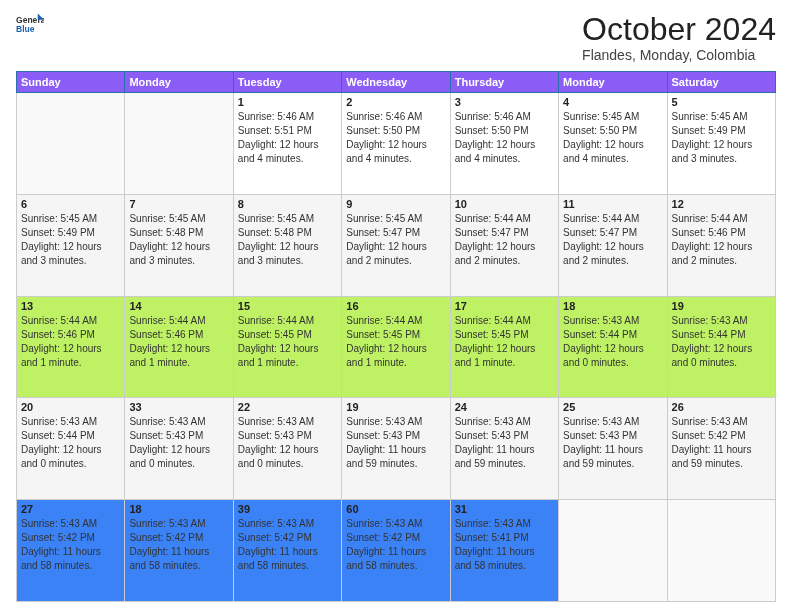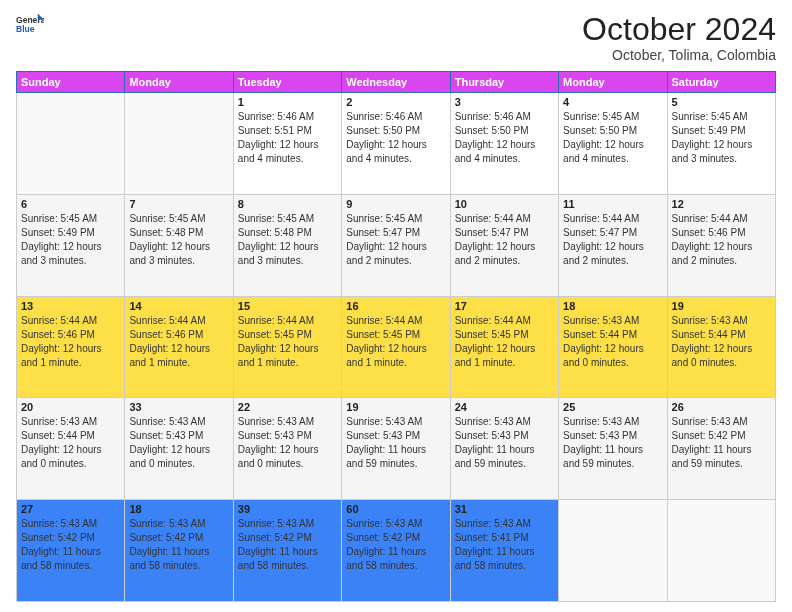--- a/index.html
+++ b/index.html
@@ -27,42 +27,41 @@
     .logo {
       display: flex;
       align-items: center;
       gap: 4px;
     }
     .logo-icon {
       width: 28px;
       height: 28px;
     }
     .title-area {
-      text-align: right;
       margin-left: 31px;
     }
     .month-title {
       font-size: 32px;
       font-weight: normal;
       color: #222;
       line-height: 1.1;
     }
     .location {
       font-size: 14px;
       color: #444;
     }
     .calendar {
       flex: 1;
       border: 1px solid #ccc;
       border-collapse: collapse;
       width: 100%;
       table-layout: fixed;
     }
     .calendar th {
-      background: #d946ef;
+      background: #8b5cf6;
       color: #fff;
       font-size: 11px;
       font-weight: bold;
       padding: 4px 4px;
       border: 1px solid #2c6fad;
       text-align: left;
     }
     .calendar td {
       border: 1px solid #ccc;
       vertical-align: top;
@@ -95,21 +94,21 @@
   <div class="header">
     <div class="logo">
       <svg class="logo-icon" viewBox="0 0 36 36">
         <text x="0" y="14" font-size="11" font-weight="bold" fill="#333" font-family="Arial">General</text>
         <text x="0" y="26" font-size="11" font-weight="bold" fill="#1a5fb4" font-family="Arial">Blue</text>
         <polygon points="28,2 36,10 28,10" fill="#1a5fb4"></polygon>
       </svg>
     </div>
     <div class="title-area">
       <div class="month-title">October 2024</div>
-      <div class="location">October, Tolima, Colombia</div>
+      <div class="location">Flandes, Monday, Colombia</div>
     </div>
   </div>
 
   <table class="calendar">
     <thead>
       <tr>
         <th>Sunday</th>
         <th>Monday</th>
         <th>Tuesday</th>
         <th>Wednesday</th>
@@ -202,21 +201,21 @@
 and 2 minutes.</div>
           </td>
           <td>
             <span class="day-num">12</span>
             <div class="day-info" style="white-space: pre-line;">Sunrise: 5:44 AM
 Sunset: 5:46 PM
 Daylight: 12 hours
 and 2 minutes.</div>
           </td>
         </tr>
-        <tr style="background: #fde047;">
+        <tr style="background: #bef264;">
           <td>
             <span class="day-num">13</span>
             <div class="day-info" style="white-space: pre-line;">Sunrise: 5:44 AM
 Sunset: 5:46 PM
 Daylight: 12 hours
 and 1 minute.</div>
           </td>
           <td>
             <span class="day-num">14</span>
             <div class="day-info" style="white-space: pre-line;">Sunrise: 5:44 AM

